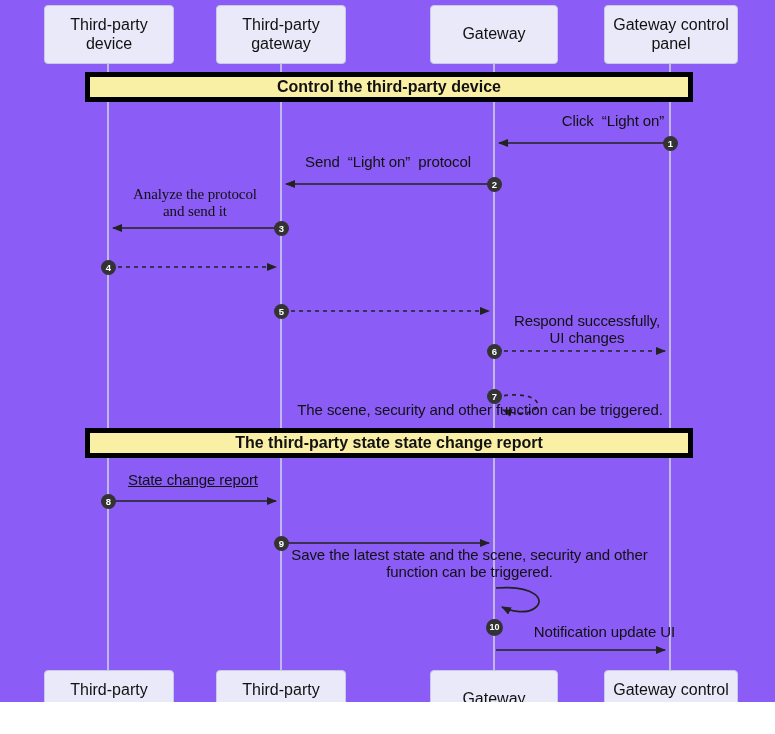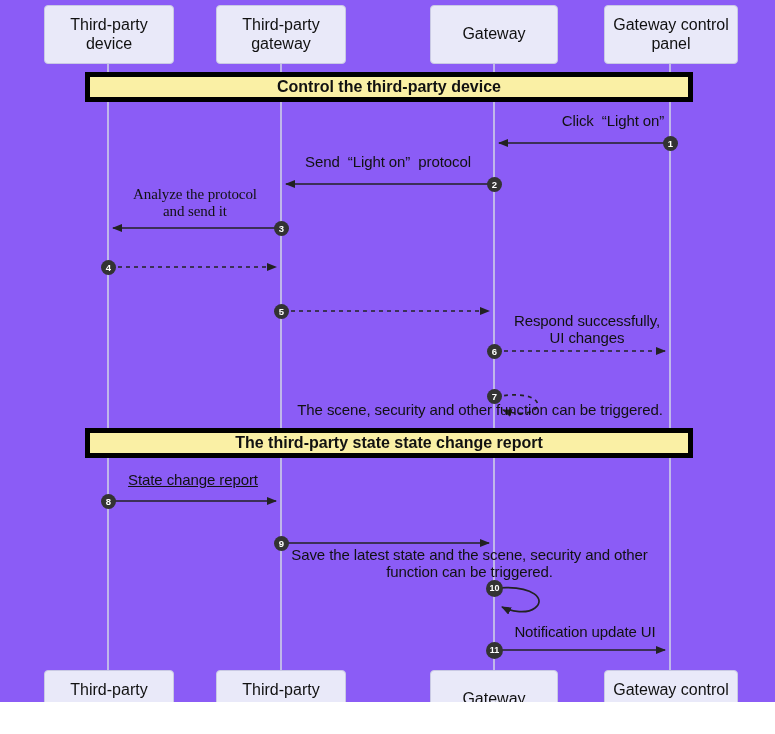--- a/index.html
+++ b/index.html
@@ -71,20 +71,21 @@
     font-weight: 700;
     display: flex;
     align-items: center;
     justify-content: center;
     line-height: 1;
   }
   .badge.wide {
     width: 17px;
     height: 17px;
     font-size: 9px;
+    margin-top: 39px;
   }
 </style>
 </head>
 <body>
 
 <div id="diagram">
 
   <svg id="svg-layer" viewBox="0 0 775 734">
     <defs>
       <marker id="ah" markerWidth="10" markerHeight="8" refX="9" refY="4" orient="auto" markerUnits="userSpaceOnUse">
@@ -139,21 +140,21 @@
   <div class="msg-label" style="left:523px; top:113px; width:180px;">Click  “Light on”</div>
   <div class="msg-label" style="left:278px; top:154px; width:220px;">Send  “Light on”  protocol</div>
   <div class="msg-label" style="left:105px; top:186px; width:180px;font-family:Liberation Serif, serif;">Analyze the protocol
 and send it</div>
   <div class="msg-label" style="left:497px; top:313px; width:180px;">Respond successfully,
 UI changes</div>
   <div class="msg-label" style="left:270px; top:368px; width:420px;margin-top:34px;">The scene, security and other function can be triggered.</div>
   <div class="msg-label" style="left:108px; top:472px; width:170px;text-decoration:underline;">State change report</div>
   <div class="msg-label" style="left:257px; top:547px; width:425px;">Save the latest state and the scene, security and other
 function can be triggered.</div>
-  <div class="msg-label" style="left:495px; top:624px; width:180px;">Notification update UI</div>
+  <div class="msg-label" style="left:495px; top:624px; width:180px;text-align:right;">Notification update UI</div>
 
   <div class="badge" style="left:663px; top:136px;">1</div>
   <div class="badge" style="left:487px; top:177px;">2</div>
   <div class="badge" style="left:274px; top:221px;">3</div>
   <div class="badge" style="left:101px; top:260px;">4</div>
   <div class="badge" style="left:274px; top:304px;">5</div>
   <div class="badge" style="left:487px; top:344px;">6</div>
   <div class="badge" style="left:487px; top:389px;">7</div>
   <div class="badge" style="left:101px; top:494px;">8</div>
   <div class="badge" style="left:274px; top:536px;">9</div>

